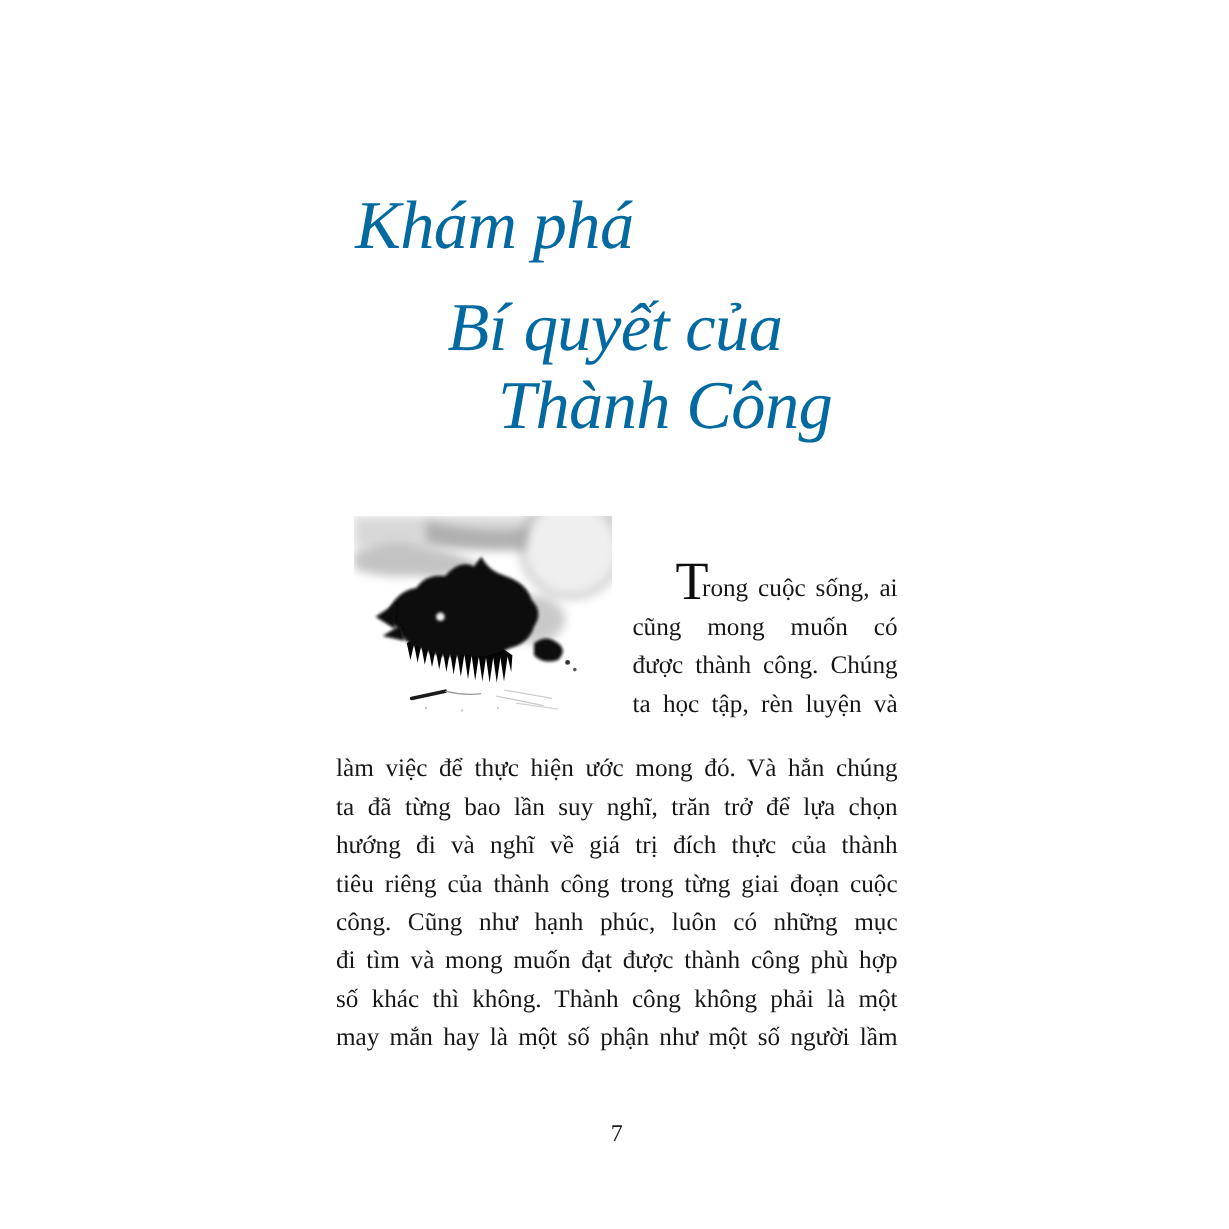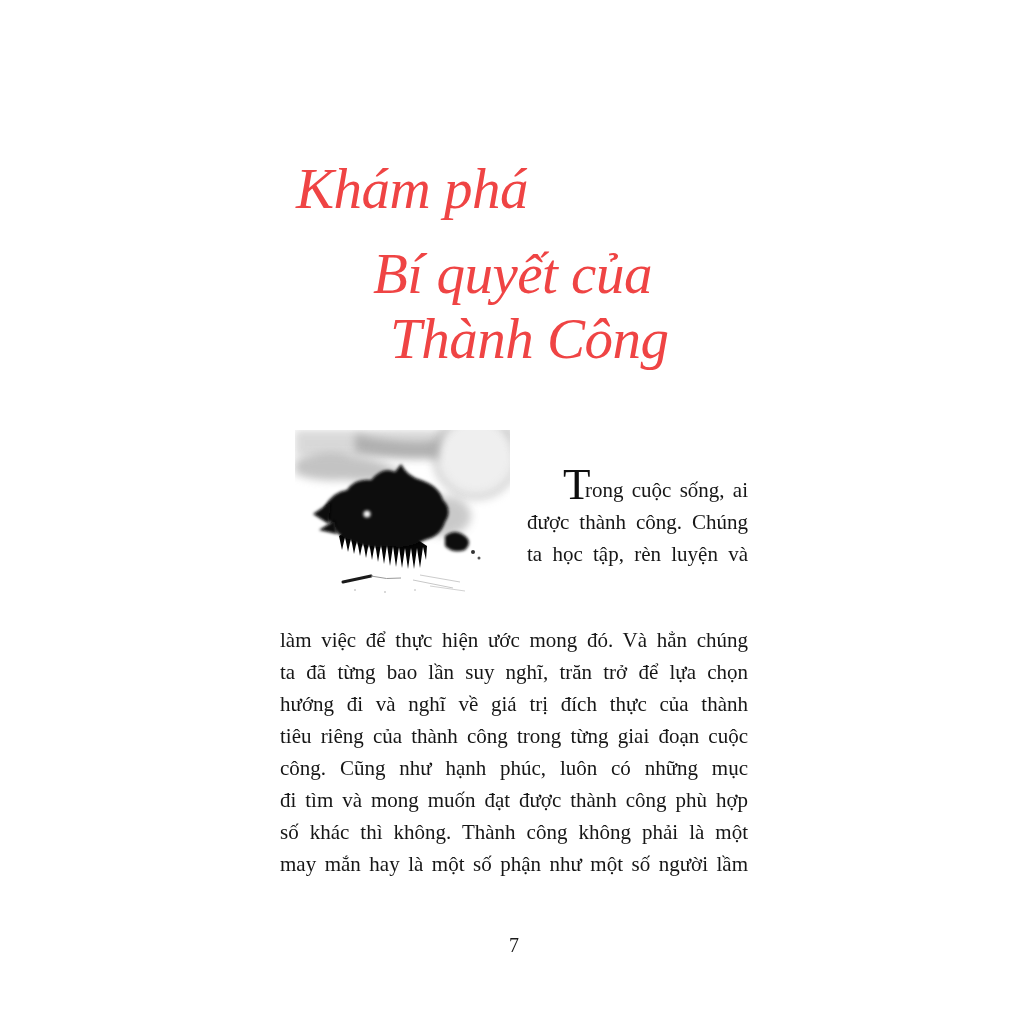--- a/index.html
+++ b/index.html
@@ -9,26 +9,26 @@
     background:#ffffff;
     overflow:hidden;
     font-family:"Liberation Serif","DejaVu Serif",serif;
     color:#161616;
   }
   
   .title-block{
     position:absolute;left:296px;top:156px;
     font-style:italic;
     font-size:57px;line-height:65px;
-    color:#ef4444;
+    color:#0369a1;
     letter-spacing:-0.5px;
     white-space:nowrap;
   }
   .title-line-2{margin-left:77px;margin-top:20px;}
-  .title-line-3{margin-left:94px;}
+  .title-line-3{margin-left:119px;}
 
   
   .illustration{
     position:absolute;left:295px;top:430px;
     width:215px;height:170px;margin:0;padding:0;
   }
   .illustration svg{display:block;width:215px;height:170px;}
 
   
   .intro{
@@ -119,20 +119,21 @@
       <path d="M135,156 L170,161" stroke="#d2d2d2" stroke-width="1" fill="none"></path>
       <circle cx="60" cy="160" r="1" fill="#aaaaaa" opacity="0.6"></circle>
       <circle cx="90" cy="162" r="1" fill="#aaaaaa" opacity="0.6"></circle>
       <circle cx="120" cy="160" r="1" fill="#b5b5b5" opacity="0.6"></circle>
     </svg>
   </figure>
 
   <div class="intro">
     <span class="dropcap">T</span>
     <div class="intro-line first">rong cuộc sống, ai</div>
+    <div class="intro-line">cũng mong muốn có</div>
     <div class="intro-line">được thành công. Chúng</div>
     <div class="intro-line">ta học tập, rèn luyện và</div>
   </div>
 
   <div class="body-text">
     <div class="body-line">làm việc để thực hiện ước mong đó. Và hẳn chúng</div>
     <div class="body-line">ta đã từng bao lần suy nghĩ, trăn trở để lựa chọn</div>
     <div class="body-line">hướng đi và nghĩ về giá trị đích thực của thành</div>
     <div class="body-line">tiêu riêng của thành công trong từng giai đoạn cuộc</div>
     <div class="body-line">công. Cũng như hạnh phúc, luôn có những mục</div>

